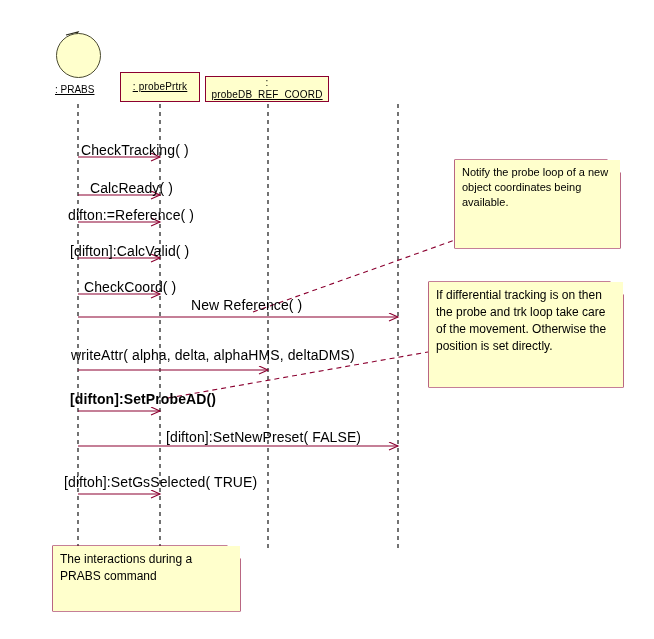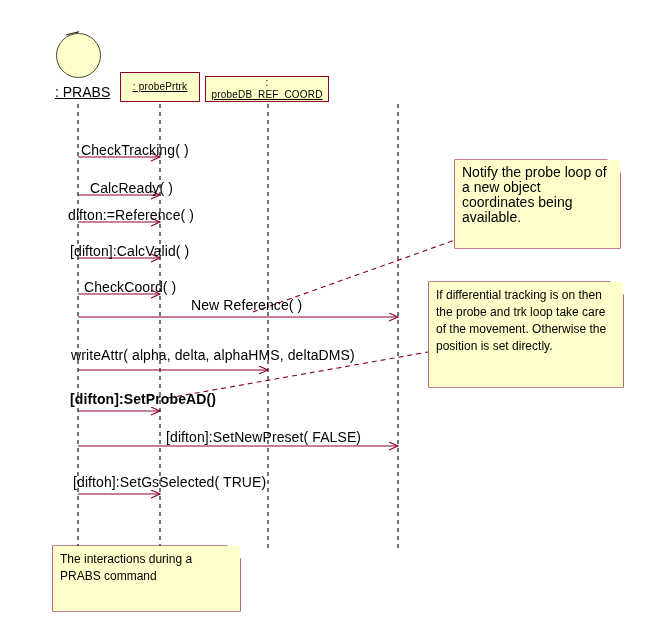--- a/index.html
+++ b/index.html
@@ -49,40 +49,40 @@
   
   .actor-circle {
     position: absolute;
     box-sizing: border-box;
     background: #ffffcc;
     border: 1px solid #4a4a30;
     border-radius: 50%;
   }
   .actor-label {
     position: absolute;
-    font-size: 14px;
+    font-size: 10px;
     color: #000000;
     text-decoration: underline;
     white-space: nowrap;
   }
   
   .msg-label {
     position: absolute;
     font-size: 14px;
     color: #000000;
     white-space: nowrap;
     letter-spacing: 0.1px;
   }
   
   .note {
     position: absolute;
     box-sizing: border-box;
     background: #ffffcc;
     color: #000000;
-    font-size: 14px;
+    font-size: 11px;
     line-height: 15px;
   }
   .note .note-text {
     position: relative;
     z-index: 2;
     display: block;
     padding: 5px 8px 5px 7px;
     white-space: pre-line;
   }
   .note-big { font-size: 12px; line-height: 17px; }
@@ -170,21 +170,21 @@
   <div class="msg-label" style="left:84px; top:279px;">CheckCoord( )</div>
 
   <div class="msg-label" style="left:171px; top:297px;padding-left:20px;">New Reference( )</div>
 
   <div class="msg-label" style="left:71px; top:347px;">writeAttr( alpha, delta, alphaHMS, deltaDMS)</div>
 
   <div class="msg-label" style="left:70px; top:391px;font-weight:bold;">[difton]:SetProbeAD()</div>
 
   <div class="msg-label" style="left:166px; top:429px;">[difton]:SetNewPreset( FALSE)</div>
 
-  <div class="msg-label" style="left:65px; top:474px;padding-left:8px;">[diftoh]:SetGsSelected( TRUE)</div>
+  <div class="msg-label" style="left:56px; top:474px;padding-left:8px;">[diftoh]:SetGsSelected( TRUE)</div>
 
   <div class="note" style="left:455px; top:160px; width:165px; height:88px;">
     <span class="note-text">Notify the probe loop of a new object coordinates being available.</span>
   </div>
 
   <div class="note note-big" style="left:429px; top:282px; width:194px; height:105px;">
     <span class="note-text">If differential tracking is on then the probe and trk loop take care of the movement. Otherwise the position is set directly.</span>
   </div>
 
   <div class="note note-big" style="left:53px; top:546px; width:187px; height:65px;">

